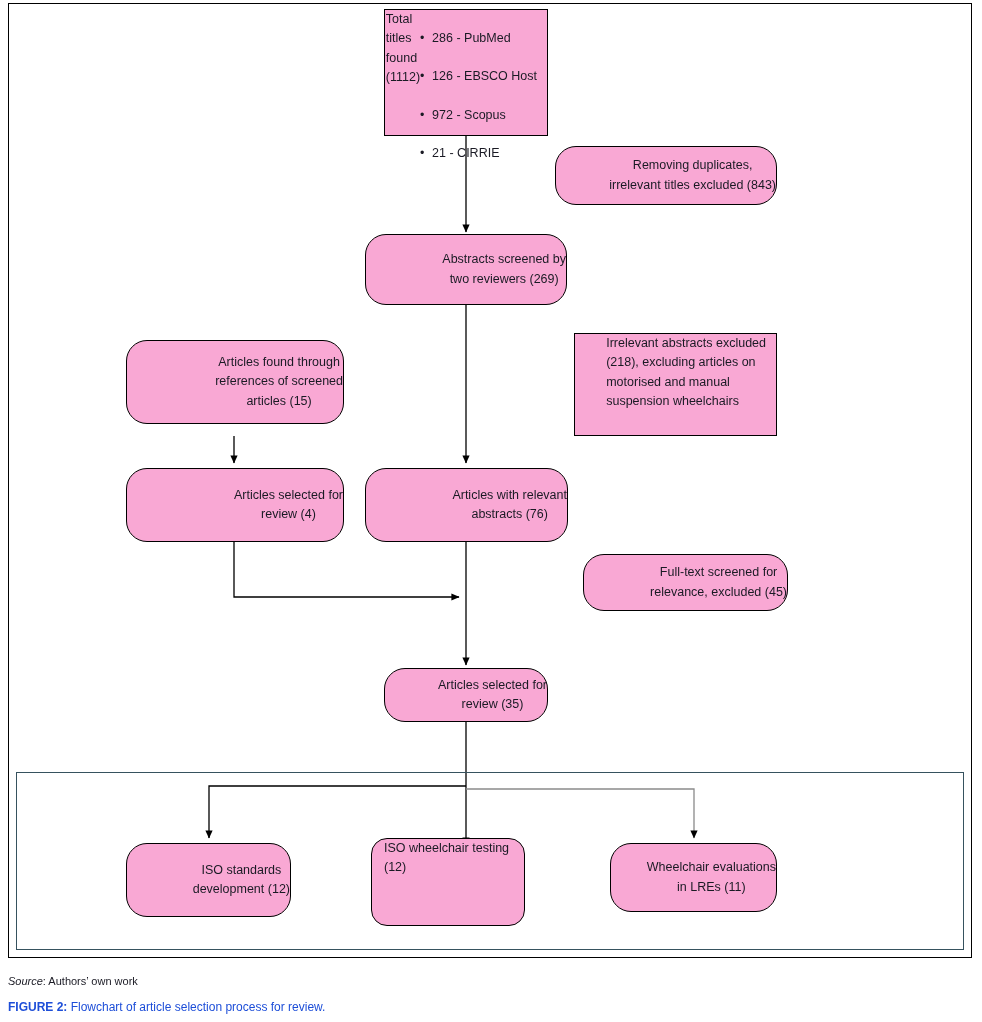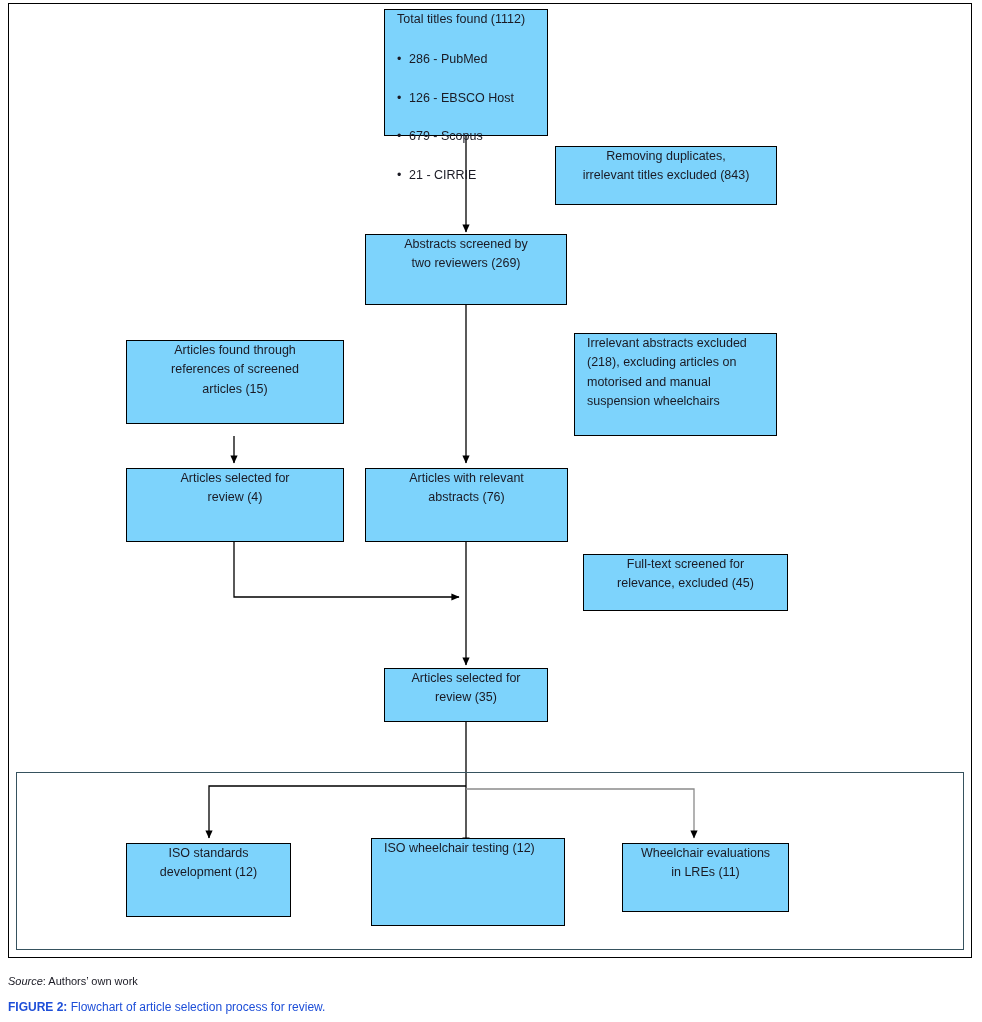--- a/index.html
+++ b/index.html
@@ -49,31 +49,32 @@
     position: absolute;
     border: 1px solid #36525e;
     box-sizing: border-box;
   }
 
   
   .flow-box {
     position: absolute;
     border: 1px solid #000000;
     box-sizing: border-box;
-    background: #7dd3fc;
+    background: #f9a8d4;
     display: flex;
-    flex-direction: column;
-    justify-content: flex-start;
+    flex-direction: row;
+    justify-content: flex-end;
     font-size: 12.5px;
     line-height: 1.55;
     color: #1a1a24;
   }
   .flow-box.center-text {
     align-items: center;
     text-align: center;
+    border-radius: 21px;
   }
   .flow-box.left-text {
     align-items: flex-start;
     text-align: left;
     padding-left: 12px;
     padding-right: 10px;
   }
   .box-title {
     display: block;
     white-space: pre-line;
@@ -164,21 +165,21 @@
     <polyline points="466,789 694,789 694,838" fill="none" stroke="#8a8a8a" stroke-width="1.3" marker-end="url(#arrowhead-grey)"></polyline>
   </svg>
 
   <div id="outcome-group" style="left:16px; top:772px; width:948px; height:178px;"></div>
 
   <div class="flow-box left-text" style="left:384px; top:9px; width:164px; height:127px;">
     <span class="box-heading">Total titles found (1112)</span>
     <ul class="box-bullets bullets-indent-sm">
       <li>286 - PubMed</li>
       <li>126 - EBSCO Host</li>
-      <li>679 - Scopus</li>
+      <li>972 - Scopus</li>
       <li>21 - CIRRIE</li>
     </ul>
   </div>
 
   <div class="flow-box center-text" style="left:555px; top:146px; width:222px; height:59px;">
     <span class="box-title">Removing duplicates,
 irrelevant titles excluded (843)</span>
   </div>
 
   <div class="flow-box center-text" style="left:365px; top:234px; width:202px; height:71px;">
@@ -217,25 +218,25 @@
   <div class="flow-box center-text" style="left:384px; top:668px; width:164px; height:54px;">
     <span class="box-title">Articles selected for
 review (35)</span>
   </div>
 
   <div class="flow-box center-text" style="left:126px; top:843px; width:165px; height:74px;">
     <span class="box-title">ISO standards
 development (12)</span>
   </div>
 
-  <div class="flow-box left-text" style="left:371px; top:838px; width:194px; height:88px;">
+  <div class="flow-box left-text" style="left:371px; top:838px; width:154px; height:88px;border-radius:16px;">
     <span class="box-heading">ISO wheelchair testing (12)</span>
   </div>
 
-  <div class="flow-box center-text" style="left:610px; top:843px; width:167px; height:69px;margin-left:12px;">
+  <div class="flow-box center-text" style="left:610px; top:843px; width:167px; height:69px;">
     <span class="box-title">Wheelchair evaluations
 in LREs (11)</span>
   </div>
 
 </div>
 
 <div id="source-line">
   <span class="src-label">Source</span><span>: Authors’ own work</span>
 </div>
 

